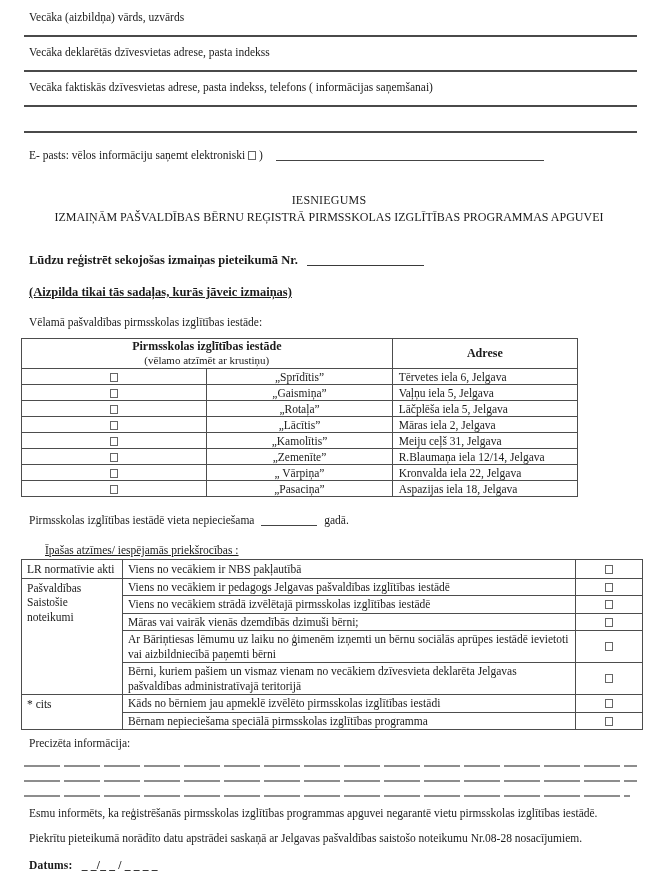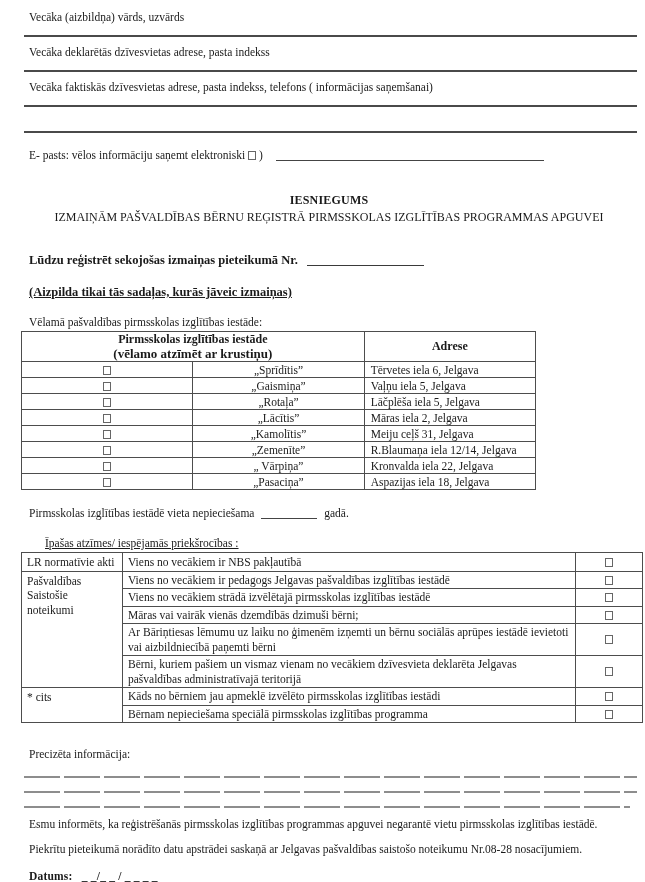--- a/index.html
+++ b/index.html
@@ -16,51 +16,51 @@
   .hrule-extra { margin-top:24px; }
   .field-label { margin-top:8px; }
   .field-label:first-child { margin-top:1px; }
 
   .email-line { margin-top:15px; white-space:nowrap; }
   .cb { display:inline-block; width:8px; height:9px; border:1px solid #666; background:#fff; vertical-align:-1px; }
   .inline-blank { display:inline-block; border-bottom:1px solid #444; height:11px; vertical-align:-2px; }
   .email-blank { width:268px; margin-left:10px; }
 
   .title-block { text-align:center; margin-top:31px; }
-  .doc-title { font-size:12px; font-weight:bold; letter-spacing:.2px; }
+  .doc-title { font-size:12px; font-weight:normal; letter-spacing:.2px; }
   .doc-subtitle { font-size:12px; margin-top:2px; }
 
   .request-line { margin-top:28px; margin-left:8px; font-size:12.5px; }
   .request-blank { width:117px; border-bottom:1.6px solid #3a3a3a; margin-left:6px; }
   .note-line { margin-top:17px; margin-left:8px; font-size:12.5px; font-weight:bold; text-decoration:underline; }
   .intro-line { margin-top:15px; }
 
   table { border-collapse:collapse; table-layout:fixed; }
   td { border:1px solid #4d4d4d; overflow:hidden; }
 
-  .inst-table { width:515px; margin-top:2px; }
+  .inst-table { width:557px; margin-top:9px; }
   .inst-table .h-cell { text-align:center; line-height:13.5px; padding:1px 2px; }
   .inst-table .h-title { font-weight:bold; font-size:12px; }
-  .inst-table .h-sub { font-size:13px; font-weight:bold; }
+  .inst-table .h-sub { font-size:11px; font-weight:normal; }
   .inst-table td { height:16px; padding:0 3px; line-height:14px; }
   .c-check { width:79px; text-align:center; }
   .c-name  { width:203px; text-align:center; }
   .c-addr  { width:275px; text-align:left; padding-left:6px !important; }
 
   .year-line { margin-top:16px; }
   .year-blank { width:56px; margin:0 4px; }
 
   .prior-head { margin-top:16px; text-decoration:underline;margin-left:24px; }
   .prior-table { width:622px; margin-top:2px; }
   .prior-table td { padding:1px 5px; line-height:14.5px; vertical-align:middle; }
   .p-label { width:87px; vertical-align:top !important; padding-top:2px !important; }
   .p-text  { width:390px; }
   .p-check { width:58px; text-align:center; }
 
-  .clarified { margin-top:24px; }
+  .clarified { margin-top:6px; }
   .dash-line { height:2px; margin-left:3px; margin-top:13px;
     background:repeating-linear-gradient(to right,#8d8d8d 0 36px,transparent 36px 40px); }
   .dash-line.first { margin-top:15px; }
   .dash-line.short { width:606px; }
 
   .info-text { margin-top:9px; }
   .consent-text { margin-top:11px; }
   .date-line { margin-top:13px; font-weight:bold; letter-spacing:.2px; }
 </style>
 </head>

